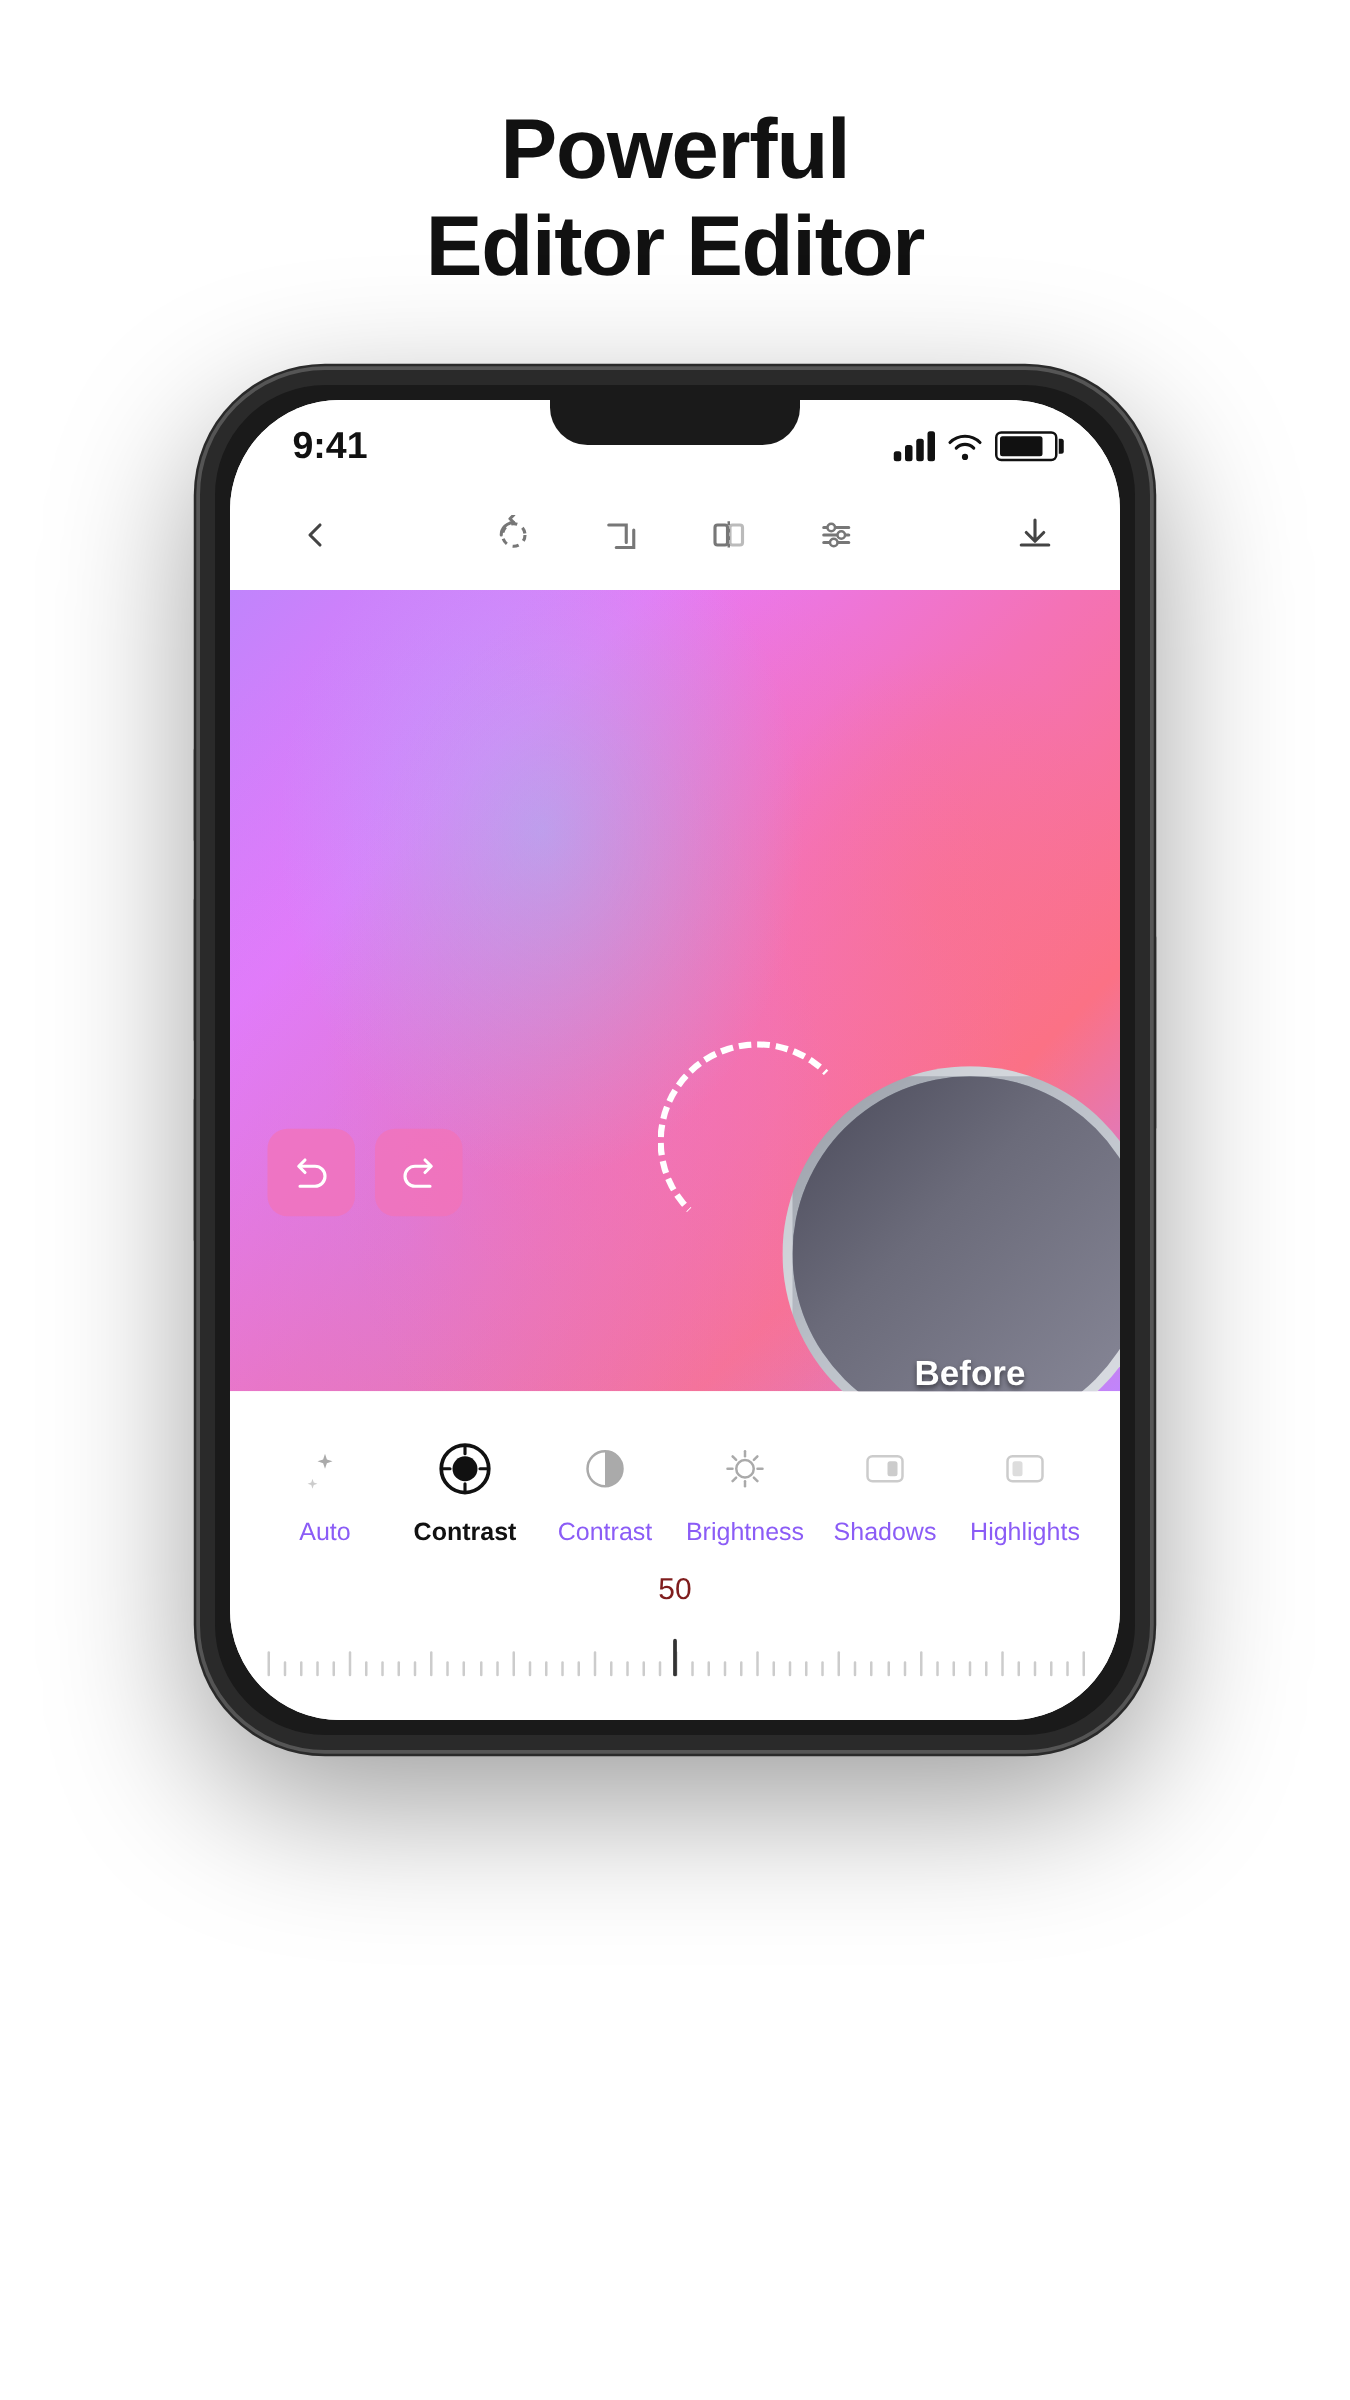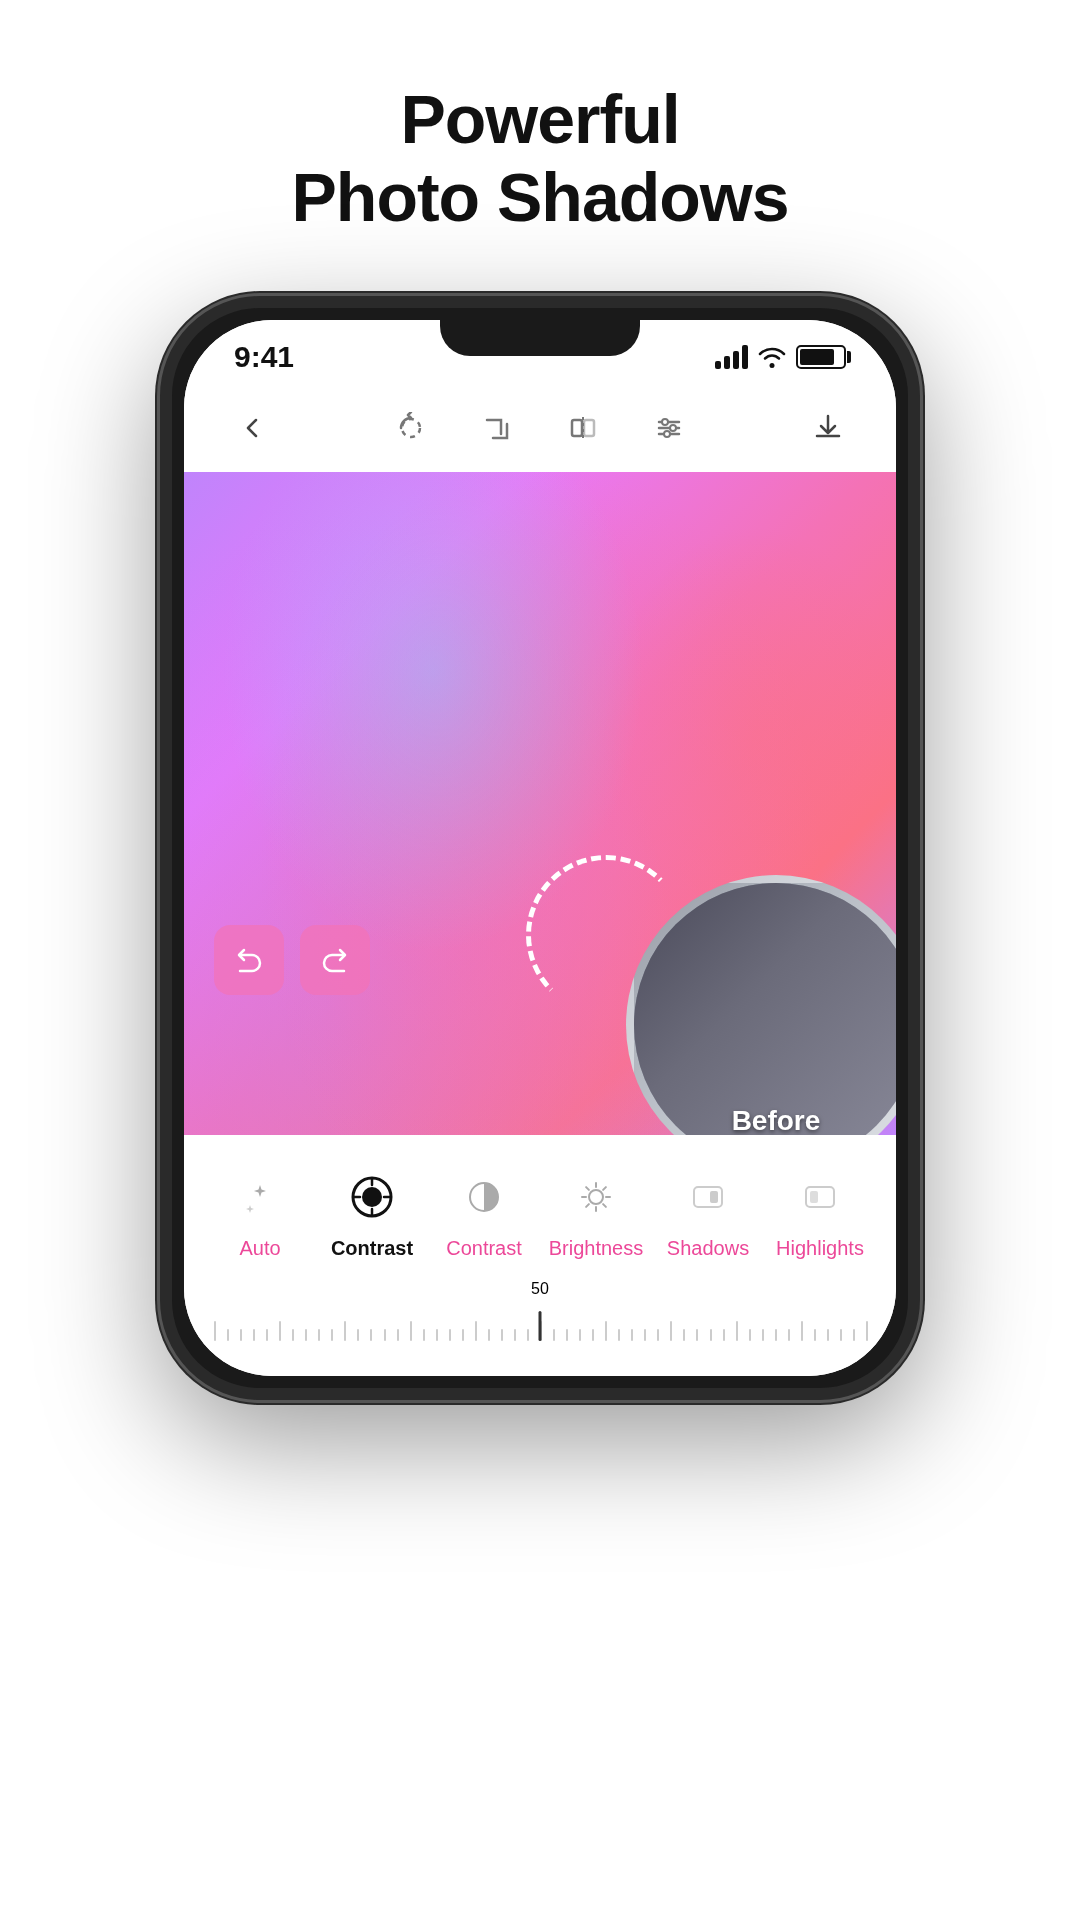--- a/index.html
+++ b/index.html
@@ -277,36 +277,36 @@
       border-radius: 50%;
       color: #888;
       font-size: 32px;
     }
     .tool-icon-wrap.active {
       background: transparent;
       color: #111;
     }
     .tool-label {
       font-size: 20px;
-      color: #ec4899;
+      color: #8b5cf6;
     }
     .tool-label.active {
       color: #111;
       font-weight: 600;
     }
 
     
     .slider-area {
       padding: 10px 30px 20px;
     }
     .slider-value {
       text-align: center;
-      font-size: 16px;
-      color: #000000;
-      margin-bottom: 8px;
+      font-size: 24px;
+      color: #7f1d1d;
+      margin-bottom: 20px;
     }
     .slider-track {
       position: relative;
       height: 40px;
       display: flex;
       align-items: center;
     }
     .slider-ticks {
       display: flex;
       align-items: center;
@@ -371,21 +371,21 @@
     }
 
     
     svg { display: block; }
   </style>
 </head>
 <body>
 
 <div class="page-title">
   <div>Powerful</div>
-  <div>Photo Shadows</div>
+  <div>Editor Editor</div>
 </div>
 
 <div class="phone-wrapper">
 
   <div class="side-btn-left"></div>
   <div class="side-btn-left2"></div>
   <div class="side-btn-left3"></div>
   <div class="side-btn-right"></div>
 
   <div class="phone-shell">

